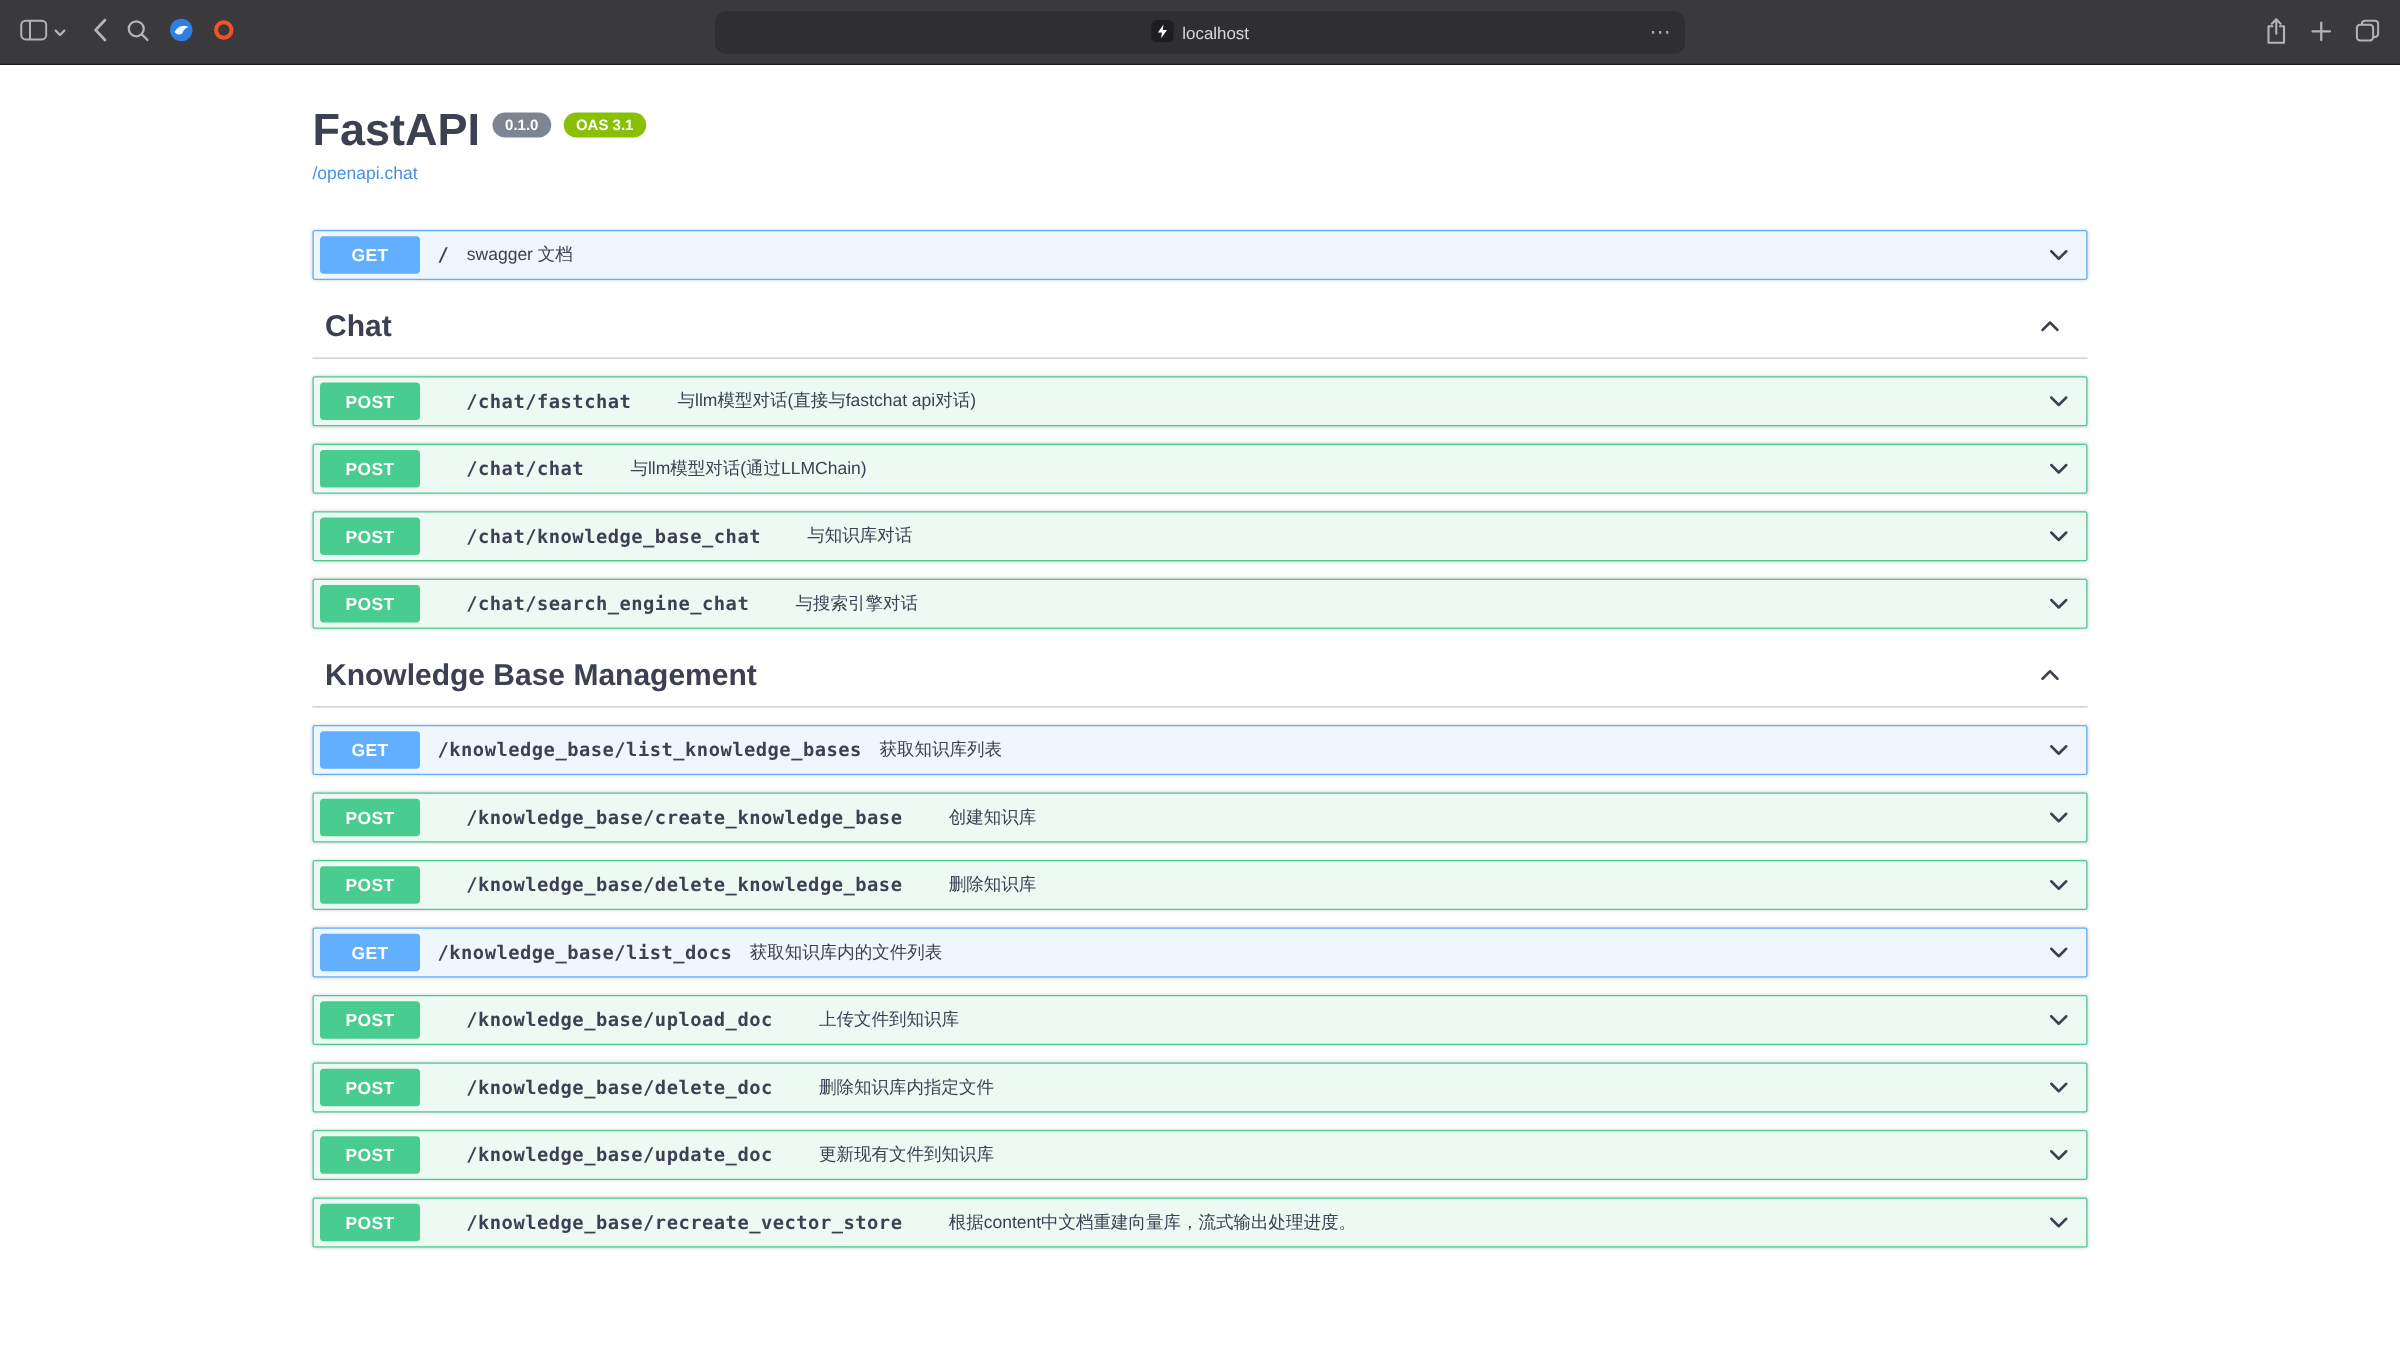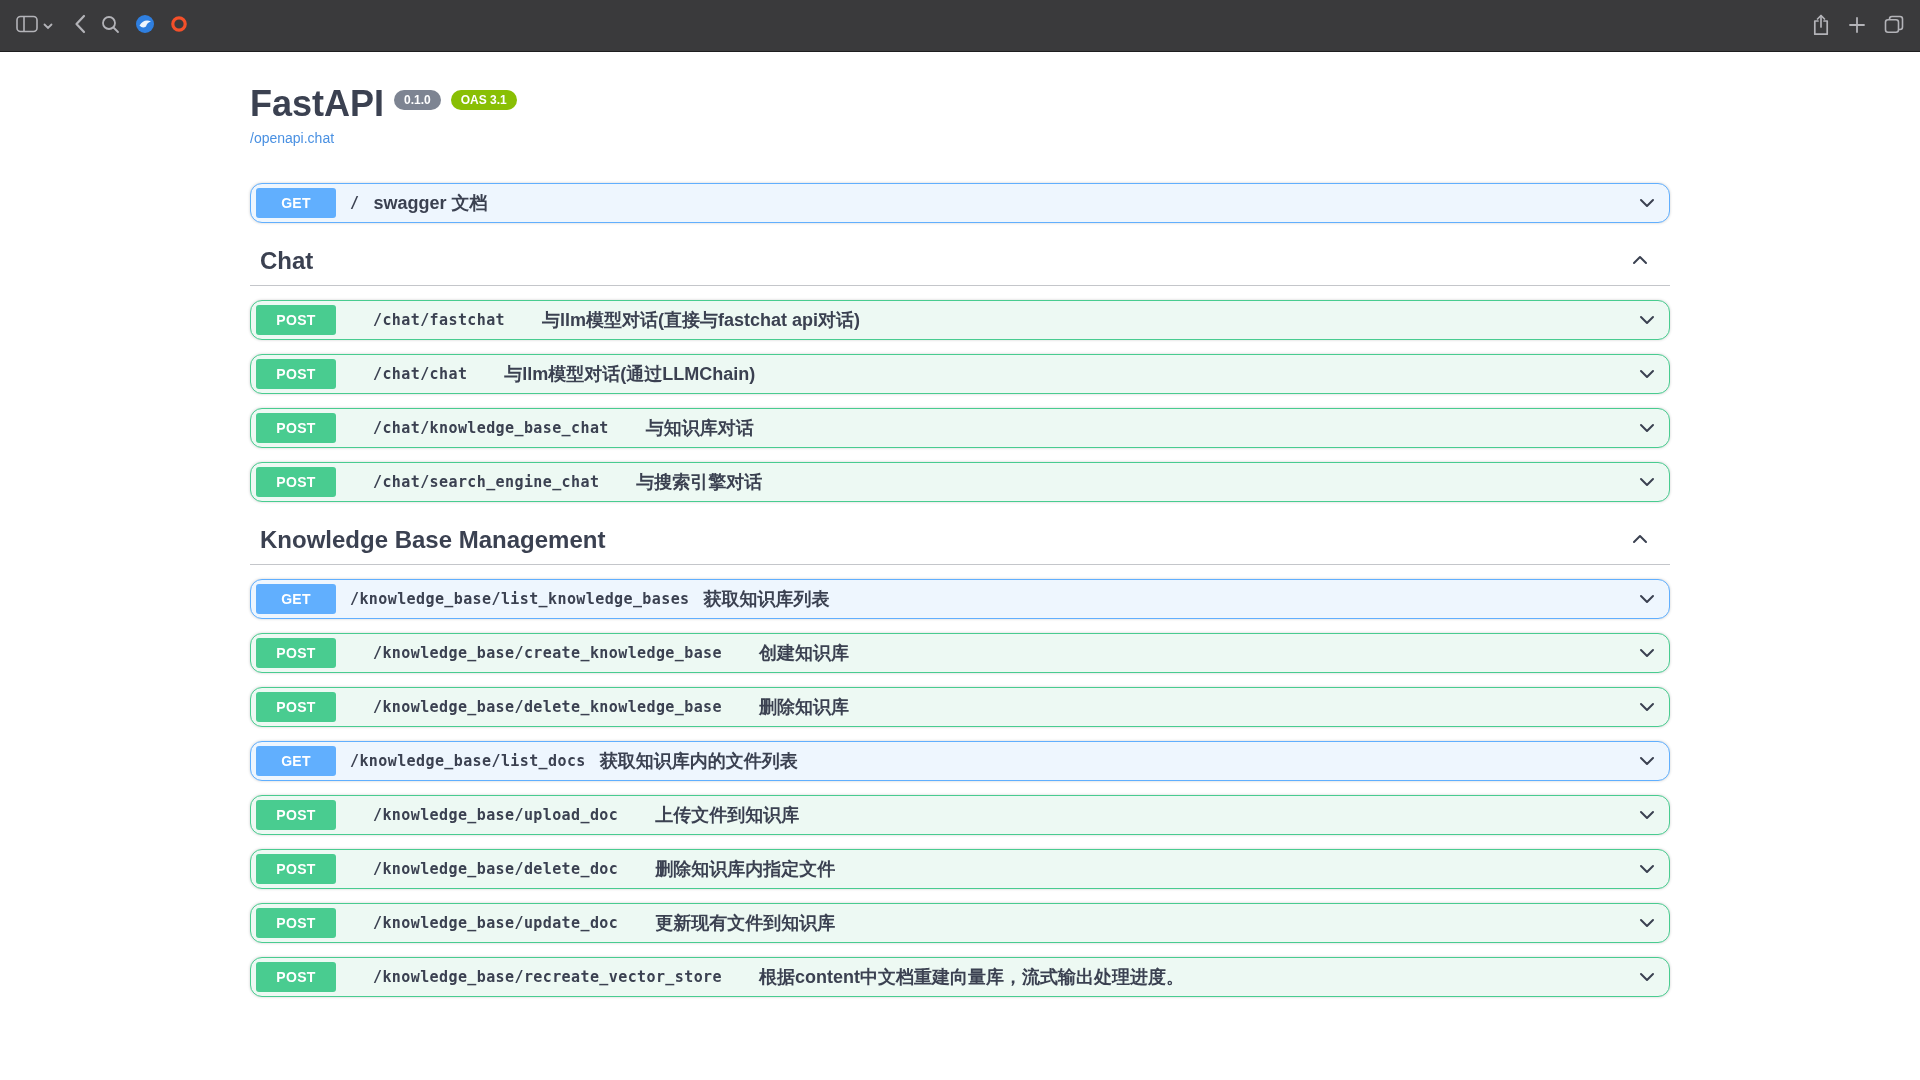--- a/index.html
+++ b/index.html
@@ -38,30 +38,30 @@
   .pill.version{background:var(--version-badge-bg);}
   .pill.oas{background:var(--oas-badge-bg);text-align:right;}
   .spec-link{display:inline-block;margin-top:6px;font-size:14px;color:var(--link);text-decoration:none;cursor:pointer;}
 
   .opblock-tag{display:flex;align-items:center;justify-content:space-between;
     margin:8px 0 14px;padding:10px 20px 10px 10px;border-bottom:1px solid rgba(59,65,81,.3);cursor:pointer;}
   .opblock-tag h3{margin:0;font-size:24px;line-height:28px;font-weight:700;color:var(--heading);}
   .collapse-btn{background:none;border:none;padding:0;color:var(--heading);cursor:pointer;display:flex;}
 
   .opblock{display:flex;align-items:center;height:40px;margin-bottom:14px;padding:0 12px 0 5px;
-    border-radius:12px;border:1px solid;box-shadow:0 0 3px rgba(0,0,0,.19);cursor:pointer;}
+    border-radius:2px;border:1px solid;box-shadow:0 0 3px rgba(0,0,0,.19);cursor:pointer;}
   .opblock.get{background:var(--get-bg);border-color:var(--get);}
   .opblock.post{background:var(--post-bg);border-color:var(--post);gap:23px;}
   .op-method{flex:none;width:80px;height:30px;line-height:30px;border-radius:3px;text-align:center;
     color:#fff;font-size:14px;font-weight:700;letter-spacing:.3px;}
   .opblock.get .op-method{background:var(--get);}
   .opblock.post .op-method{background:var(--post);}
   .op-path{margin-left:14px;font-family:"DejaVu Sans Mono","Liberation Mono",monospace;
     font-size:15px;font-weight:700;letter-spacing:.4px;color:var(--heading);}
-  .op-desc{margin-left:14px;font-size:18px;color:var(--heading);font-weight:bold;}
+  .op-desc{margin-left:14px;font-size:14px;color:var(--heading);}
   .op-arrow{margin-left:auto;display:flex;color:#3b4151;}
 </style>
 </head>
 <body>
 
 <div class="page">
 
   <div class="toolbar">
     <div class="tb-left">
       <span class="sidebar-group">
@@ -106,20 +106,32 @@
       </button>
       <button class="icon-btn">
         <span>
           <svg width="18" height="18" viewBox="0 0 18 18" fill="none">
               <circle cx="9" cy="9" r="6.2" stroke="#f4502a" stroke-width="3.2"></circle>
             </svg>
         </span>
       </button>
     </div>
 
+    <div class="url-field">
+      <span class="url-center">
+        <span>
+          <svg width="18" height="18" viewBox="0 0 18 18">
+              <rect width="18" height="18" rx="4.5" fill="#1d1d1f"></rect>
+              <path d="M9.8 3.5 L5.3 10 H8.5 L7.9 14.5 L12.6 8 H9.2 Z" fill="#fff"></path>
+            </svg>
+        </span>
+        <span>localhost</span>
+      </span>
+      <span class="url-ellipsis">⋯</span>
+    </div>
 
     <div class="tb-right">
       <button class="icon-btn">
         <span>
           <svg width="18" height="22" viewBox="0 0 18 22" fill="none" stroke="currentColor" stroke-width="1.7" stroke-linecap="round" stroke-linejoin="round">
               <path d="M6 7 H2.8 V20.2 H15.2 V7 H12"></path>
               <line x1="9" y1="13" x2="9" y2="1.8"></line>
               <path d="M5.5 5 L9 1.5 L12.5 5"></path>
             </svg>
         </span>

